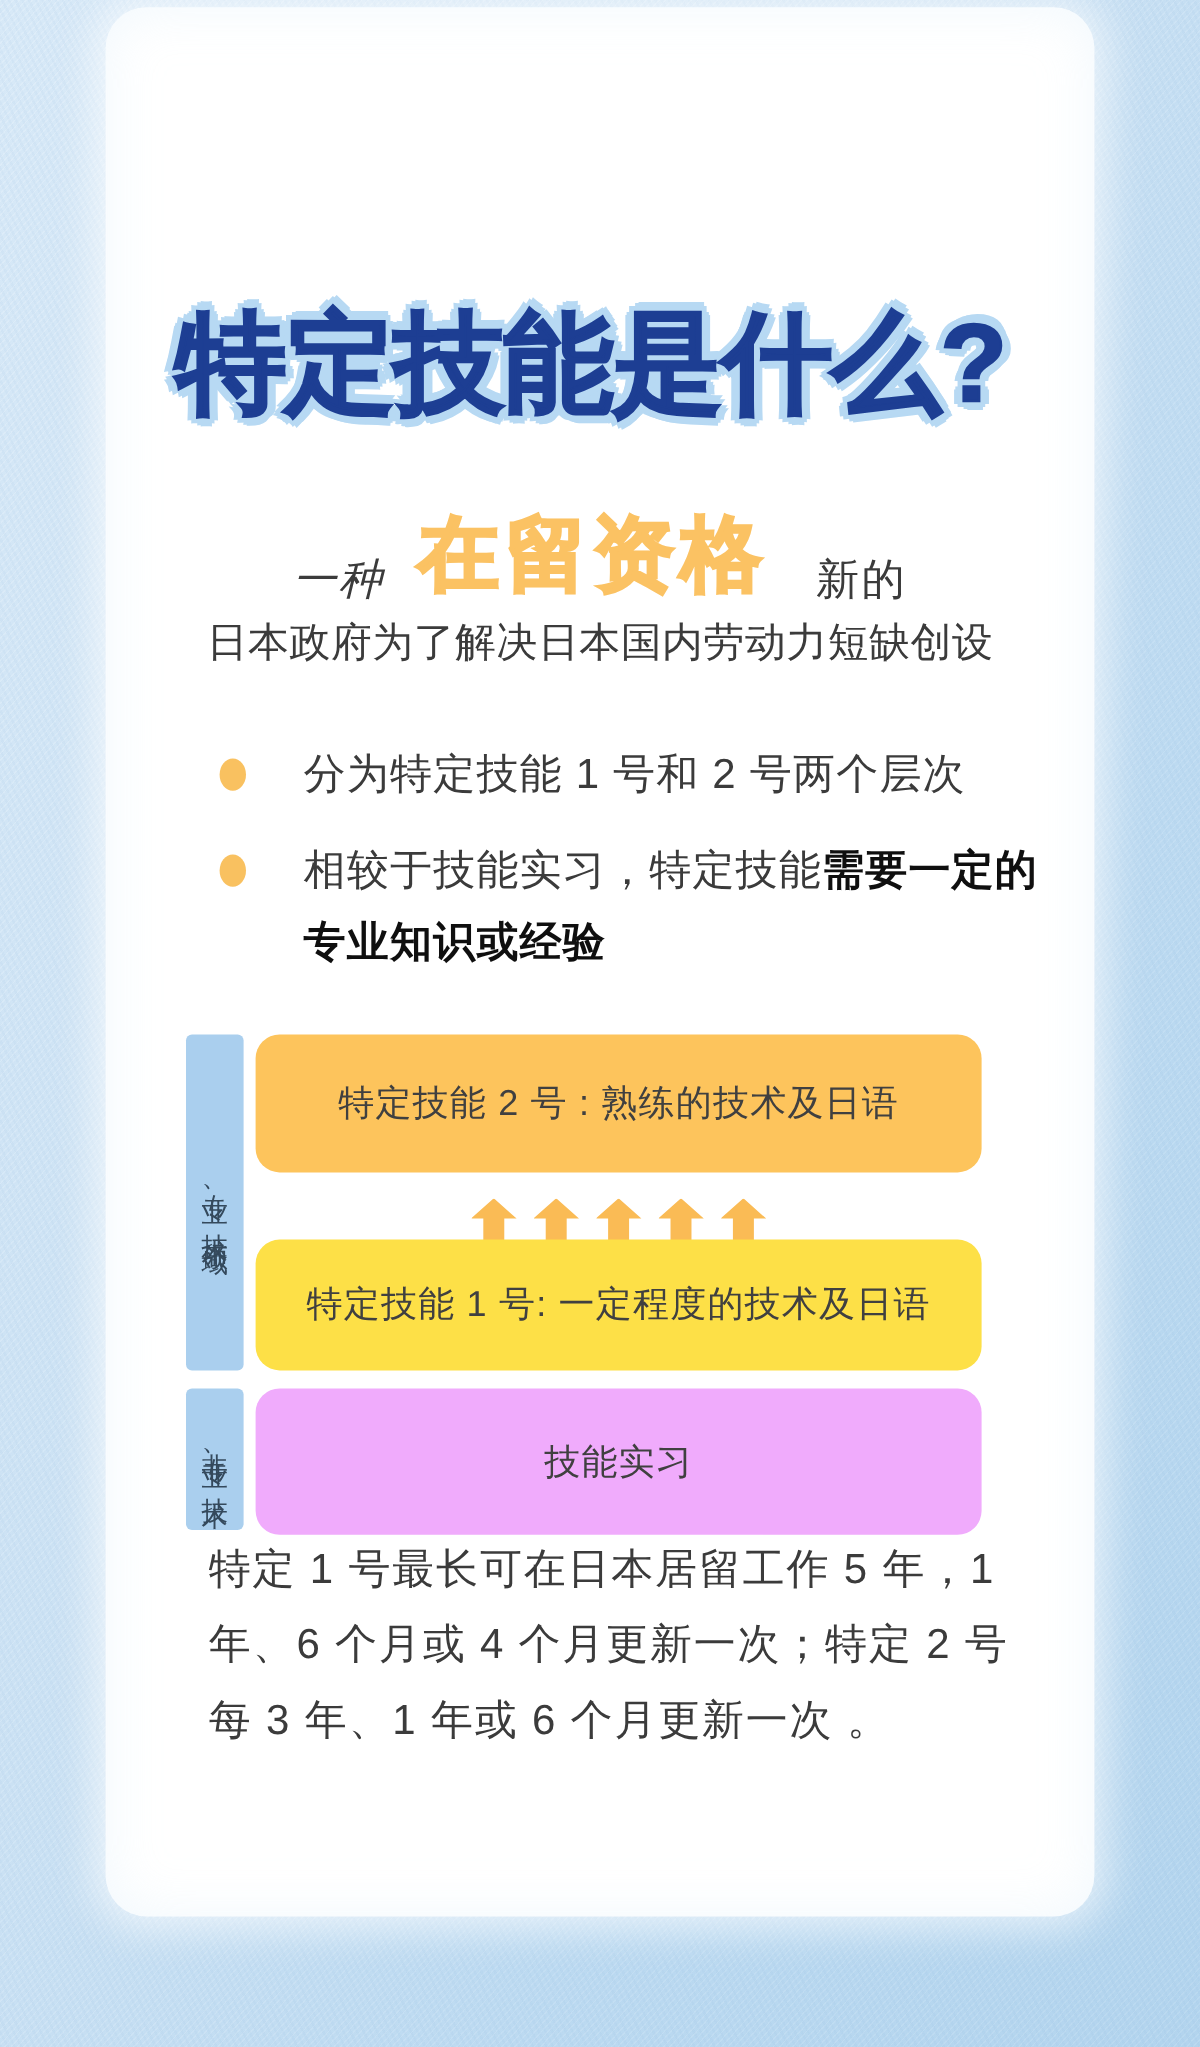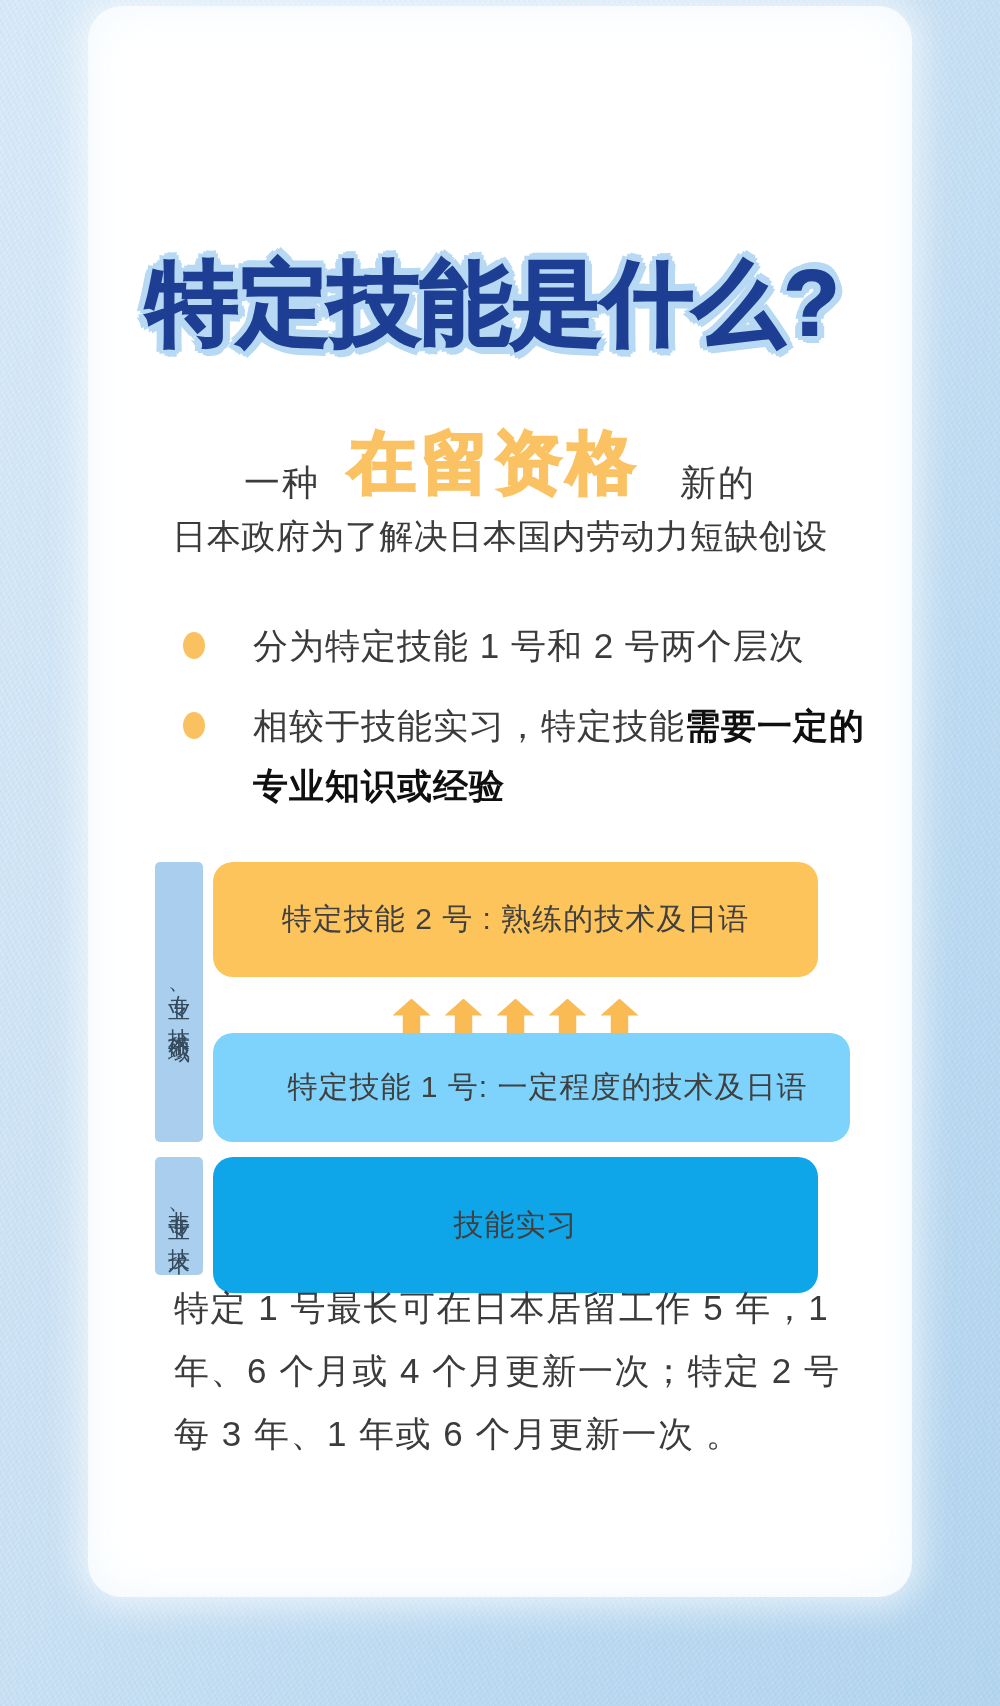--- a/index.html
+++ b/index.html
@@ -23,21 +23,21 @@
     text-shadow:
       0 7px #b7d9f3,0 -7px #b7d9f3,7px 0 #b7d9f3,-7px 0 #b7d9f3,
       5px 5px #b7d9f3,-5px 5px #b7d9f3,5px -5px #b7d9f3,-5px -5px #b7d9f3,
       8px 3px #b7d9f3,-8px 3px #b7d9f3,3px 8px #b7d9f3,3px -8px #b7d9f3;
   }
   .intro-row{
     position:absolute;left:0;right:0;top:420px;
     display:flex;justify-content:center;align-items:flex-end;
   }
   .intro-side{font-size:36px;color:#3b3b3b;line-height:1;margin-bottom:3px;letter-spacing:2px;}
-  .intro-prefix{margin-right:28px;}
+  .intro-prefix{margin-right:28px;font-style:italic;}
   .intro-suffix{margin-left:40px;}
   .intro-highlight{
     font-size:68px;line-height:84px;font-weight:700;color:#fbc263;
     -webkit-text-stroke:2.5px #fbc263;letter-spacing:5px;
   }
   .intro-subline{
     position:absolute;left:0;right:0;top:516px;text-align:center;
     font-size:34px;line-height:40px;color:#3b3b3b;letter-spacing:0.5px;
   }
   .bullet-dot{
@@ -63,22 +63,22 @@
   .side-label{
     writing-mode:vertical-rl;text-orientation:upright;
     font-size:22px;color:#34495c;letter-spacing:4px;line-height:48px;
   }
   .level-box{
     position:absolute;left:213px;width:605px;border-radius:20px;
     display:flex;align-items:center;justify-content:center;
     color:#404040;font-size:30px;letter-spacing:1px;
   }
   .level-2{top:862px;height:115px;background:#fdc45c;border-radius:20px;}
-  .level-1{top:1033px;height:109px;background:#7dd3fc;padding-left:32px;}
-  .level-0{top:1157px;height:136px;background:#0ea5e9;}
+  .level-1{top:1033px;height:109px;background:#fde047;}
+  .level-0{top:1157px;height:122px;background:#f0abfc;}
   .arrows-row{
     position:absolute;left:213px;top:998px;width:605px;height:38px;
     display:flex;align-items:center;justify-content:center;gap:14px;
   }
   .arrow{
     width:38px;height:37px;background:#fabb55;
     clip-path:polygon(50% 0%,100% 46%,73% 46%,73% 100%,27% 100%,27% 46%,0% 46%);
   }
   .footer-para{
     position:absolute;left:174px;top:1276px;width:680px;

